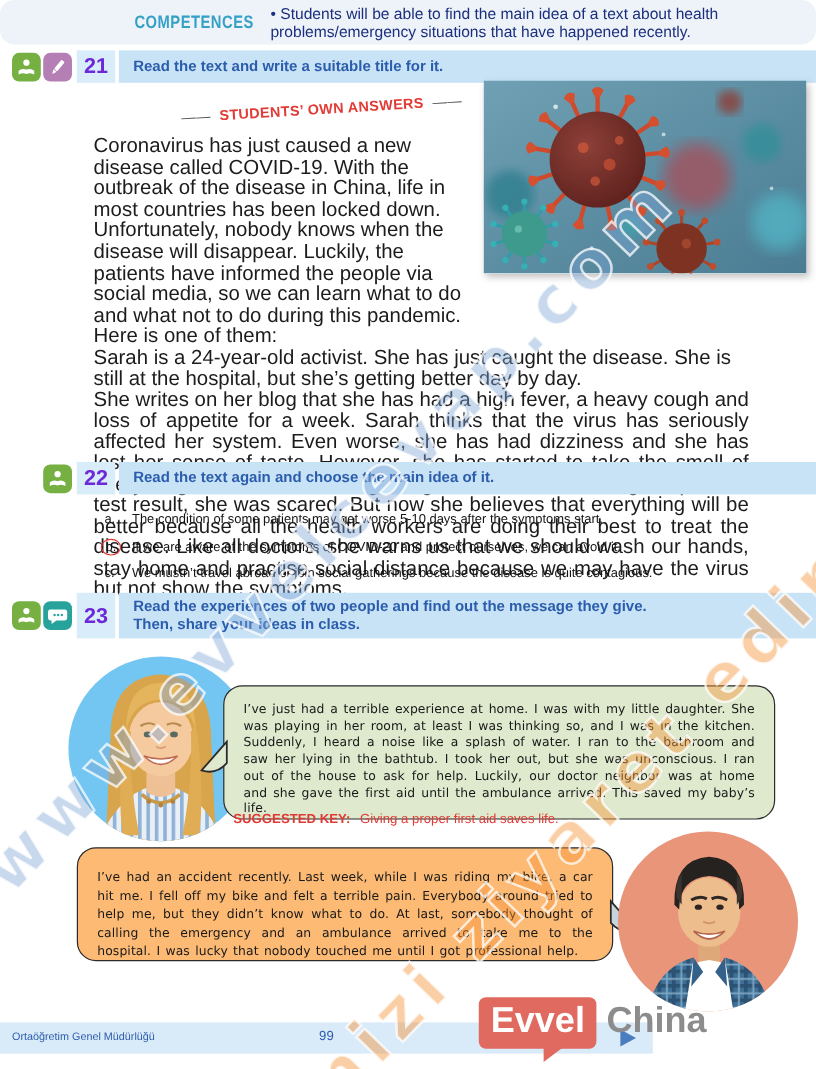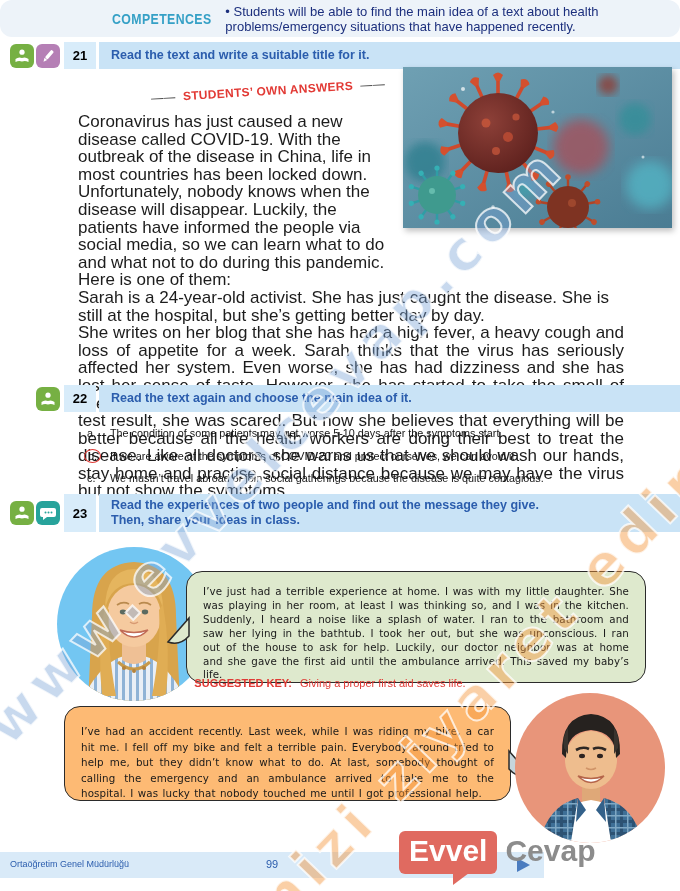--- a/index.html
+++ b/index.html
@@ -11,21 +11,21 @@
   
   .top-band { position:absolute; left:0; top:0; width:680px; height:37px;
     background:#edf3f9; display:flex; align-items:center;border-radius:12px; }
   .competences { margin-left:112px; font-size:15px; font-weight:bold;
     color:#35a0c6; letter-spacing:.5px; transform:scaleX(.82); transform-origin:left center; white-space:nowrap; }
   .objective { margin-left:-8px; font-size:13px; color:#1c2f7d; font-family:Liberation Sans, sans-serif; }
   
   .ex-row { position:absolute; left:8px; right:0; display:flex; align-items:stretch; }
   .icons { width:52px; display:flex; justify-content:flex-end; align-items:center; gap:2px; margin-right:4px; }
   .sq-icon { width:24px; height:24px; border-radius:6px; display:flex; align-items:center; justify-content:center; }
-  .num-box { width:32px; background:#d8ecfa; color:#000000; font-weight:bold; font-size:13px;
+  .num-box { width:32px; background:#d8ecfa; color:#6d28d9; font-weight:bold; font-size:18px;
     display:flex; align-items:center; justify-content:center; margin-right:3px; }
   .band { flex:1; background:#c9e3f6; color:#2b5dad; font-weight:bold; font-size:12.5px;
     display:flex; flex-direction:column; justify-content:center; padding-left:12px; line-height:15px; }
   
   .soa { position:absolute; left:118px; top:84px; width:300px; text-align:center;
     transform:rotate(-3.5deg); font-size:12px; font-weight:bold; color:#e23a35; letter-spacing:.3px; }
   .soa .dash { color:#4a4a4a; font-weight:normal; }
   
   .reading { position:absolute; left:78px; top:113px; width:546px;
     font-size:17px; line-height:17.6px; color:#1c1c1c; }
@@ -351,16 +351,16 @@
   <div class="wm wm-orange">Sitemizi ziyaret ediniz</div>
 
   <div class="footer">
     <div class="left">Ortaöğretim Genel Müdürlüğü</div>
     <div class="pageno">99</div>
     <div class="tri"></div>
   </div>
 
   <div class="logo">
     <div class="red">Evvel</div>
-    <div class="gray">Cevap</div>
+    <div class="gray">China</div>
   </div>
 
 </div>
 
 </body></html>

